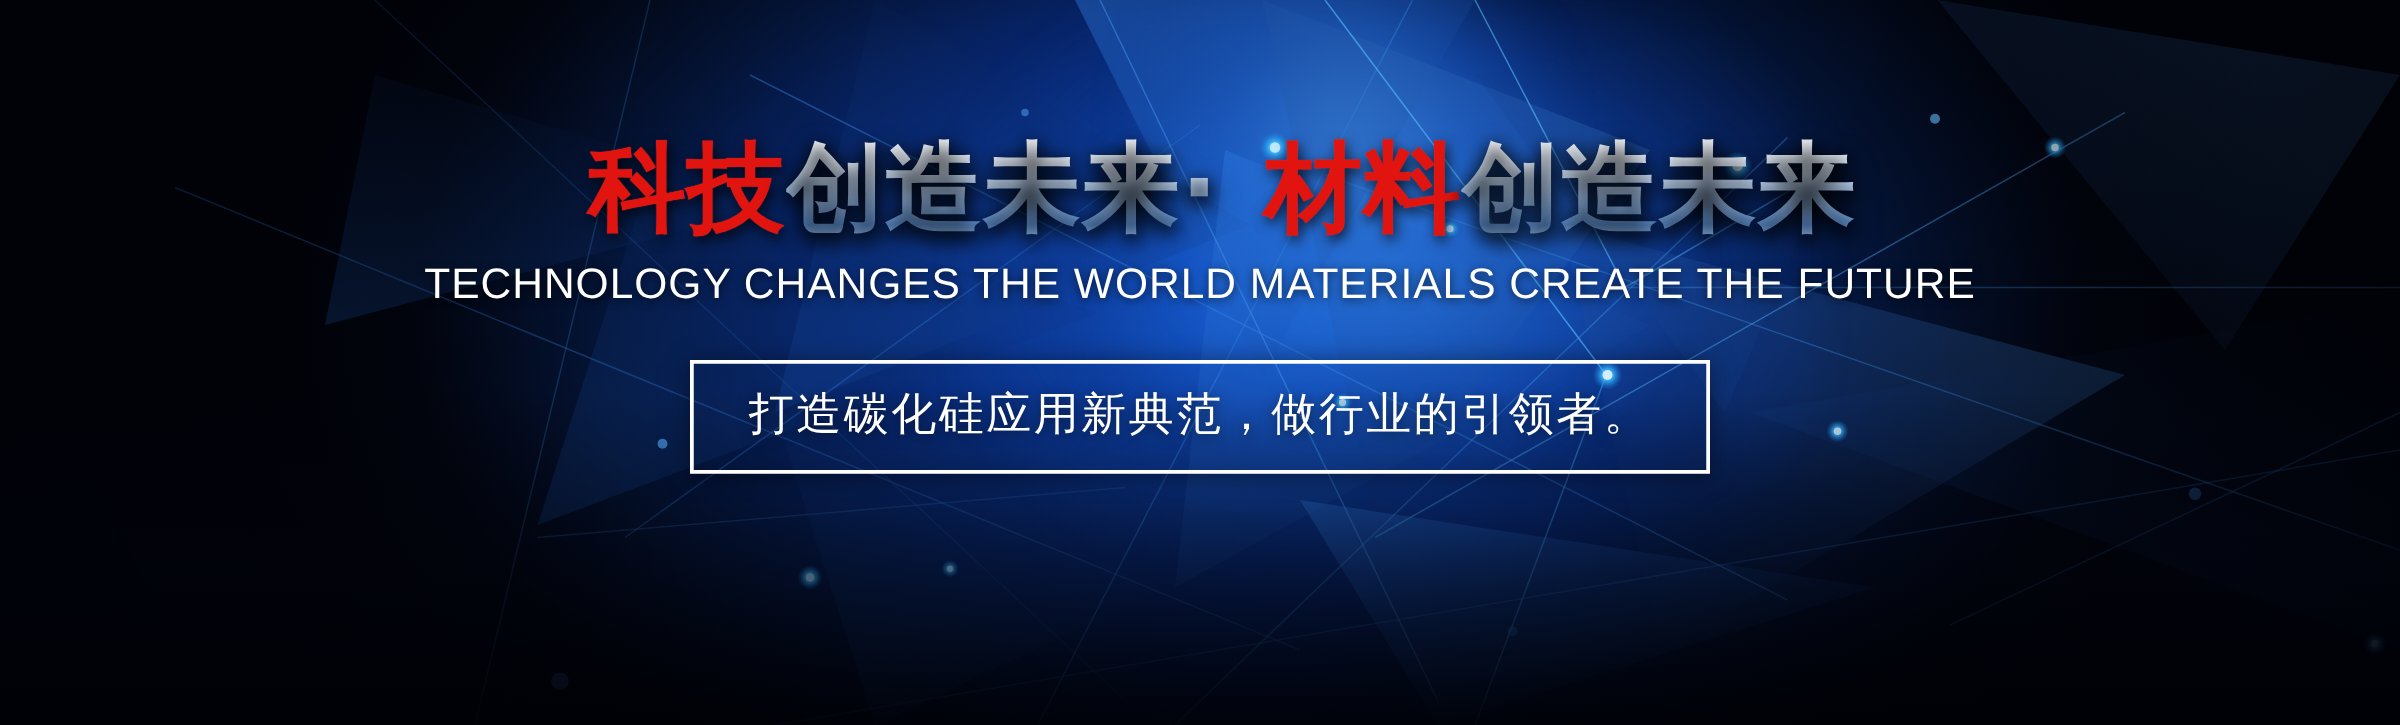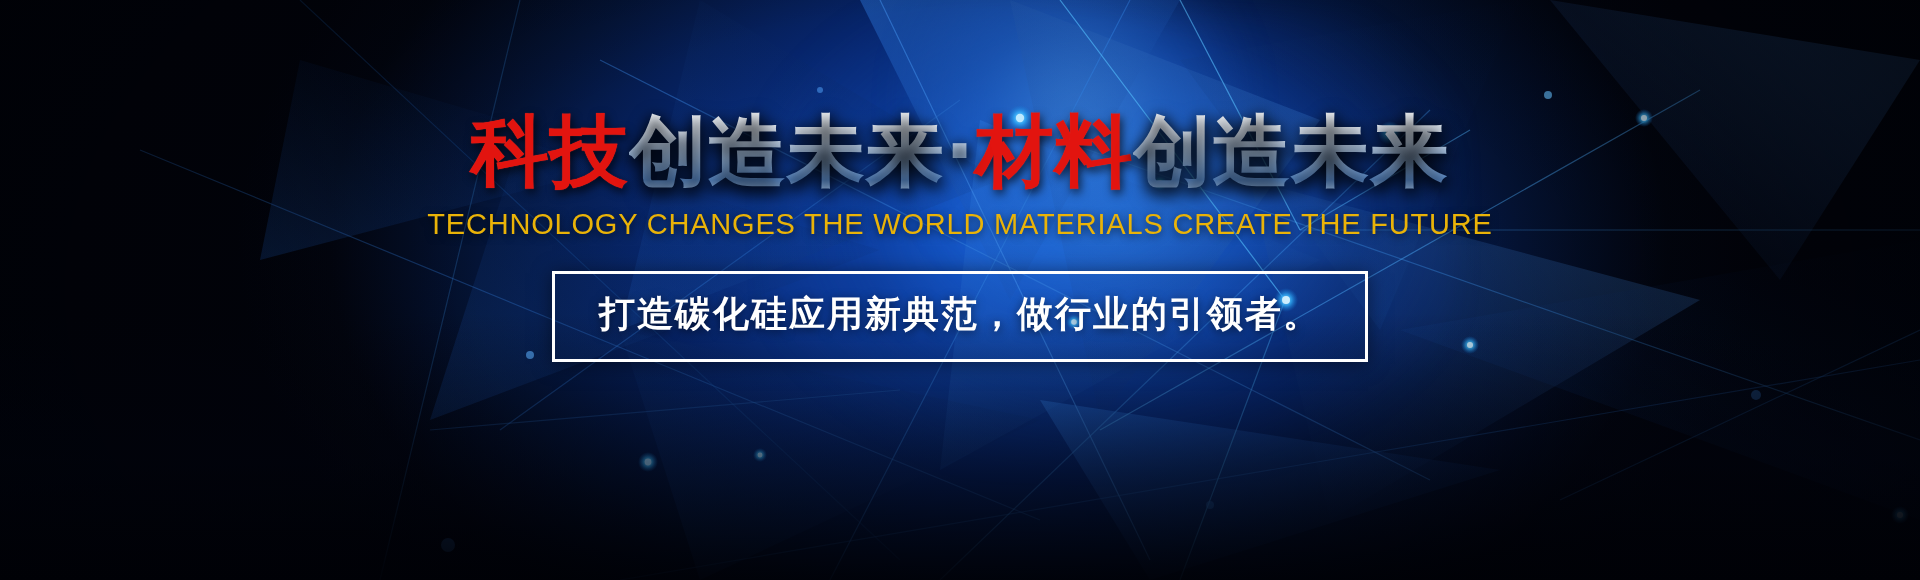--- a/index.html
+++ b/index.html
@@ -52,48 +52,49 @@
     font-size:78px;
     line-height:1;
     letter-spacing:1px;
     white-space:nowrap;
     margin:0;
     text-shadow:0 4px 14px rgba(0,0,0,.75);
   }
   .hl-red{
     color:#e2140f;
     text-shadow:0 0 1px #ff3020, 2px 4px 10px rgba(0,0,0,.8);
+    margin-left:36px;
   }
   .hl-silver{
     background:linear-gradient(180deg,#ffffff 0%,#dfeaf8 30%,#9fc0e8 58%,#5d8fd0 82%,#b9d2ef 100%);
     -webkit-background-clip:text;background-clip:text;
     color:transparent;-webkit-text-fill-color:transparent;
     filter:drop-shadow(2px 4px 8px rgba(0,0,0,.75));
   }
 
   .subtitle{
-    margin:18px 0 0 0;
-    font-size:29px;
+    margin:18px 0 11px 0;
+    font-size:34px;
     letter-spacing:.8px;
-    color:#eab308;
+    color:#ffffff;
     white-space:nowrap;
     font-weight:400;
     text-shadow:0 2px 8px rgba(0,0,0,.7);
   }
 
   .tagline-box{
     margin-top:30px;
     border:3px solid #ffffff;
     padding:16px 44px 20px 44px;
     box-shadow:0 2px 18px rgba(0,0,0,.5);
   }
   .tagline{
     font-family:"DejaVu Sans","Liberation Sans",sans-serif;
     font-size:36px;
-    font-weight:bold;
+    font-weight:normal;
     color:#ffffff;
     letter-spacing:2px;
     white-space:nowrap;
     text-shadow:0 2px 10px rgba(0,0,0,.6);
   }
 </style>
 </head>
 <body>
 
 <div class="banner">

